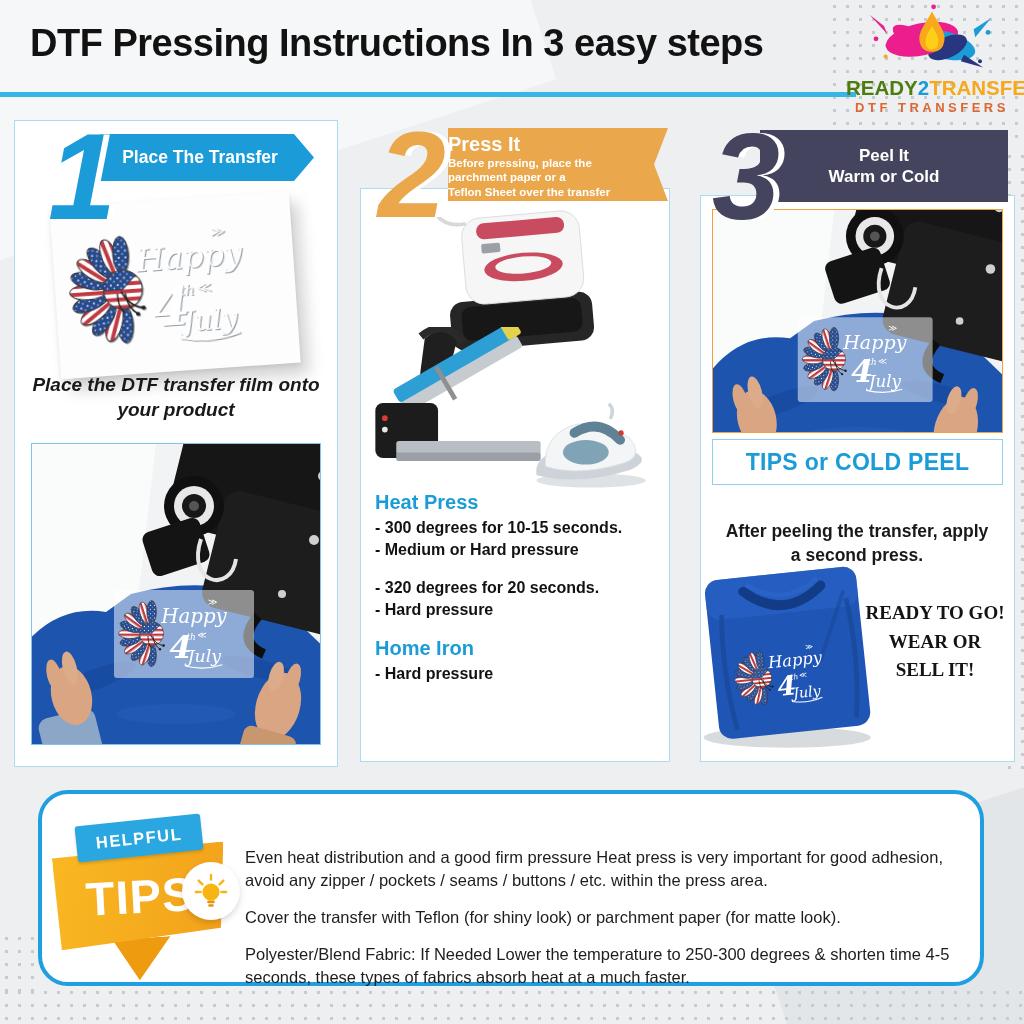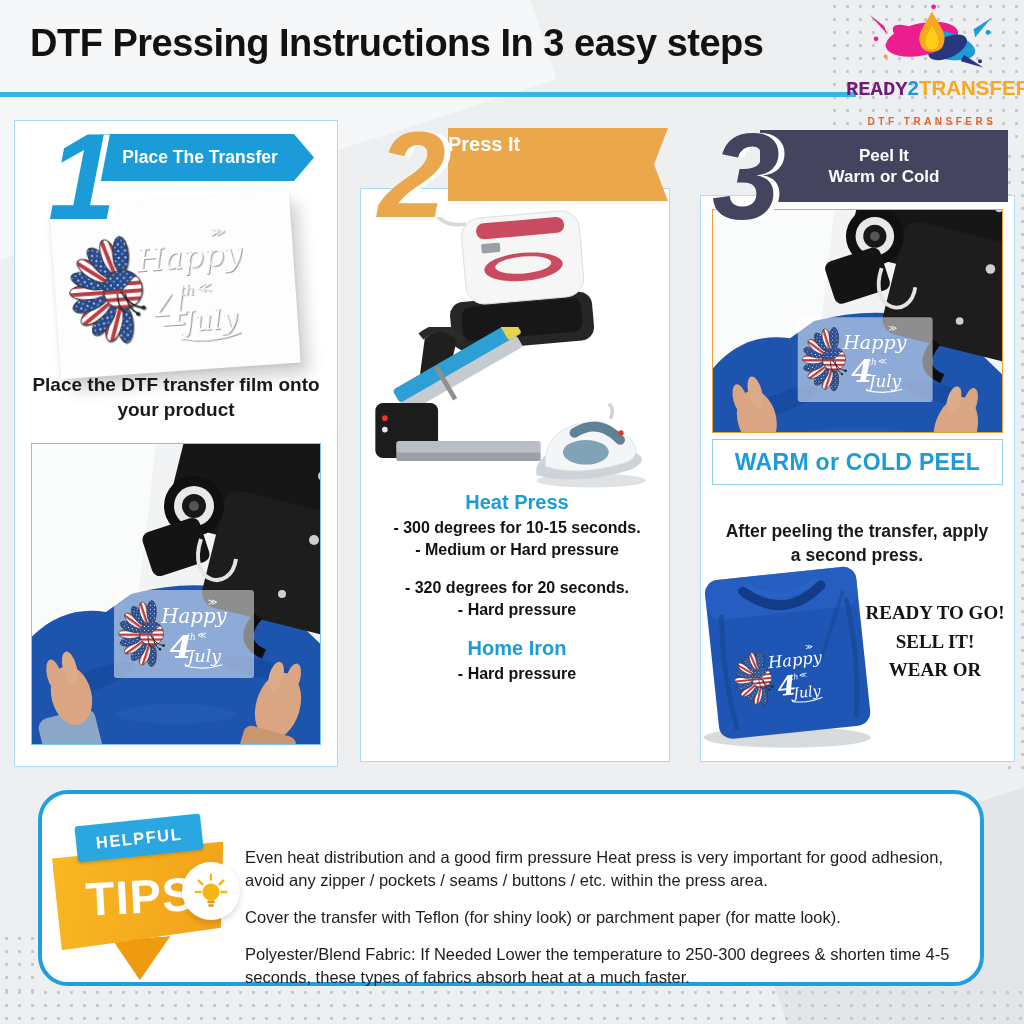--- a/index.html
+++ b/index.html
@@ -17,26 +17,26 @@
   .dots-right{left:1003px;top:150px;width:21px;height:620px;}
   .dots-bottom{left:0;top:986px;width:1024px;height:38px;}
   .dots-left{left:0;top:932px;width:36px;height:60px;}
 
   
   .title{position:absolute;left:30px;top:22px;font-size:38px;font-weight:800;letter-spacing:-0.5px;
          color:#121212;z-index:2;}
   .title-rule{position:absolute;left:0;top:92px;width:856px;height:5px;background:#39b4e7;z-index:2;}
   .logo{position:absolute;left:846px;top:2px;width:172px;height:118px;text-align:center;z-index:2;}
   .logo-word{font-size:20.5px;font-weight:800;letter-spacing:0;line-height:1;}
-  .lg-pink{color:#701a75;font-family:Liberation Mono, monospace;} .lg-blue{color:#1b9cd8;} .lg-yellow{color:#f7a81b;}
-  .logo-tag{font-size:10px;font-weight:700;letter-spacing:3.5px;color:#e0662f;margin-top:15px;}
+  .lg-pink{color:#4d7c0f;} .lg-blue{color:#1b9cd8;} .lg-yellow{color:#f7a81b;}
+  .logo-tag{font-size:13px;font-weight:700;letter-spacing:3.5px;color:#e0662f;margin-top:1px;}
 
   
   .col{position:absolute;background:#ffffff;border:1px solid #abdcf2;z-index:1;}
-  .col1{left:14px;top:120px;width:322px;height:645px;}
+  .col1{left:14px;top:120px;width:322px;height:645px;font-style:italic;}
   .col2{left:360px;top:188px;width:308px;height:572px;}
   .col3{left:700px;top:195px;width:313px;height:565px;}
 
   .stepnum{position:absolute;font-size:122px;line-height:0.78;font-weight:800;font-style:italic;
            z-index:4;text-shadow:6px 0 0 #ffffff;}
   .num1{left:48px;top:130px;color:#1b9cd8;}
   .num2{left:378px;top:128px;color:#eaa74b;}
   .num3{left:712px;top:130px;color:#45445e;}
 
   .ribbon1{position:absolute;left:100px;top:134px;width:200px;height:47px;background:#1b9cd8;
@@ -63,21 +63,21 @@
   .photo1{position:absolute;left:16px;top:322px;width:288px;height:300px;border:1px solid #79c7ec;
           overflow:hidden;}
   .scene{display:block;width:100%;height:100%;}
 
   
   .machines{position:absolute;left:0;top:4px;width:100%;height:300px;}
   .cricut{position:absolute;left:64px;top:12px;width:196px;height:150px;}
   .clam{position:absolute;left:2px;top:134px;width:190px;height:152px;}
   .iron{position:absolute;left:156px;top:210px;width:150px;height:88px;}
   .methods{position:absolute;left:14px;top:302px;width:284px;}
-  .method{margin-bottom:15px;text-align:center;}
+  .method{margin-bottom:15px;}
   .method-name{font-size:20px;font-weight:800;color:#1b9cd8;margin-bottom:3px;}
   .method-line{font-size:16px;font-weight:700;color:#121212;line-height:1.4;}
 
   
   .photo3{position:absolute;left:11px;top:13px;width:289px;height:222px;border:1px solid #eba23f;
           overflow:hidden;}
   .peelbox{position:absolute;left:11px;top:243px;width:289px;height:44px;border:1px solid #8fd0f0;
            display:flex;align-items:center;justify-content:center;}
   .peel-label{color:#1b9cd8;font-size:23px;font-weight:800;letter-spacing:.3px;}
   .caption3{position:absolute;left:21px;top:300px;width:270px;text-align:center;font-size:17.5px;
@@ -292,20 +292,25 @@
   </div>
 
   <div class="stepnum num1">1</div>
   <div class="ribbon1">
       <span>Place The Transfer</span>
     </div>
 
   <div class="stepnum num2">2</div>
   <div class="banner2">
     <div class="banner2-title">Press It</div>
+    <div class="banner2-sub">
+      <div>Before pressing, place the</div>
+      <div>parchment paper or a</div>
+      <div>Teflon Sheet over the transfer</div>
+    </div>
   </div>
 
   <div class="stepnum num3">3</div>
   <div class="banner3">
     <div>Peel It</div>
     <div>Warm or Cold</div>
   </div>
 
   <div class="col col1">
     <div class="film">
@@ -352,30 +357,30 @@
     </div>
   </div>
 
   <div class="col col3">
     <div class="photo3">
       <svg class="scene" viewBox="0 18 300 264" preserveAspectRatio="xMidYMid slice">
           <use href="#press-art"></use>
         </svg>
     </div>
     <div class="peelbox">
-      <span class="peel-label">WARM or COLD PEEL</span>
+      <span class="peel-label">TIPS or COLD PEEL</span>
     </div>
     <div class="caption3">After peeling the transfer, apply a second press.</div>
     <svg class="folded" viewBox="0 0 200 212">
         <use href="#folded-art"></use>
       </svg>
     <div class="ready">
       <div>READY TO GO!</div>
+      <div>WEAR OR</div>
       <div>SELL IT!</div>
-      <div>WEAR OR</div>
     </div>
   </div>
 
   <div class="tips-box"></div>
   <div class="tips-text">
     <p>Even heat distribution and a good firm pressure Heat press is very important for good adhesion, avoid any zipper / pockets / seams / buttons / etc. within the press area.</p>
     <p>Cover the transfer with Teflon (for shiny look) or parchment paper (for matte look).</p>
     <p>Polyester/Blend Fabric: If Needed Lower the temperature to 250-300 degrees &amp; shorten time 4-5 seconds, these types of fabrics absorb heat at a much faster.</p>
   </div>
   <div class="badge">

